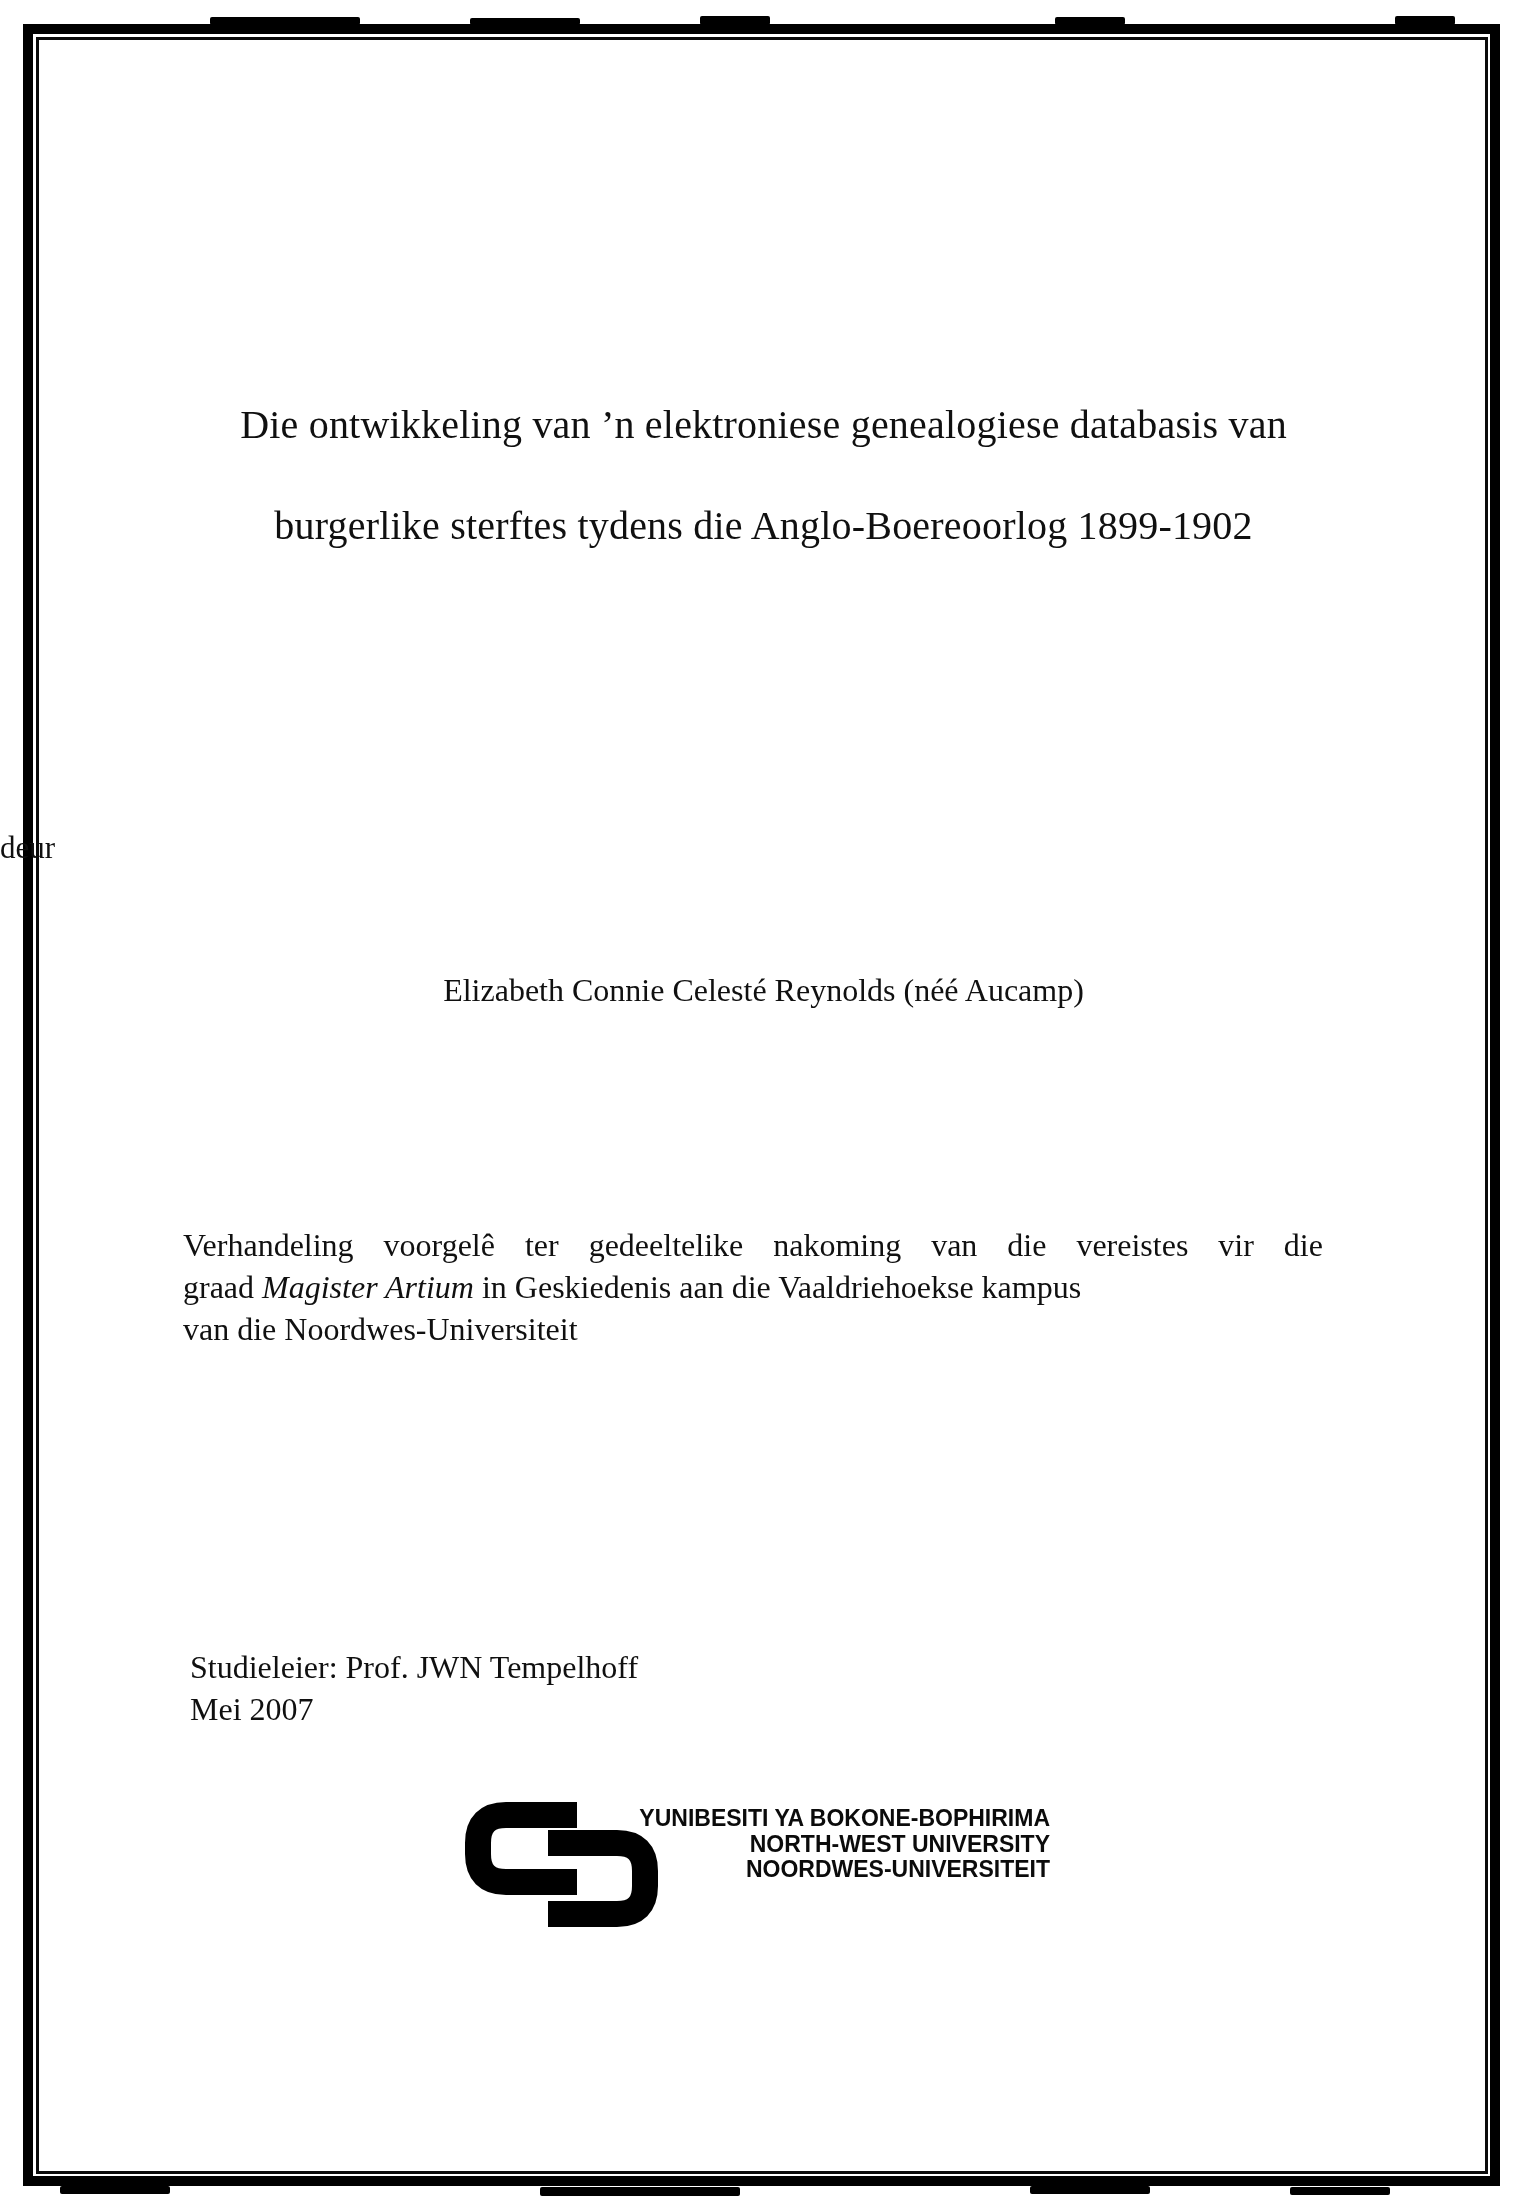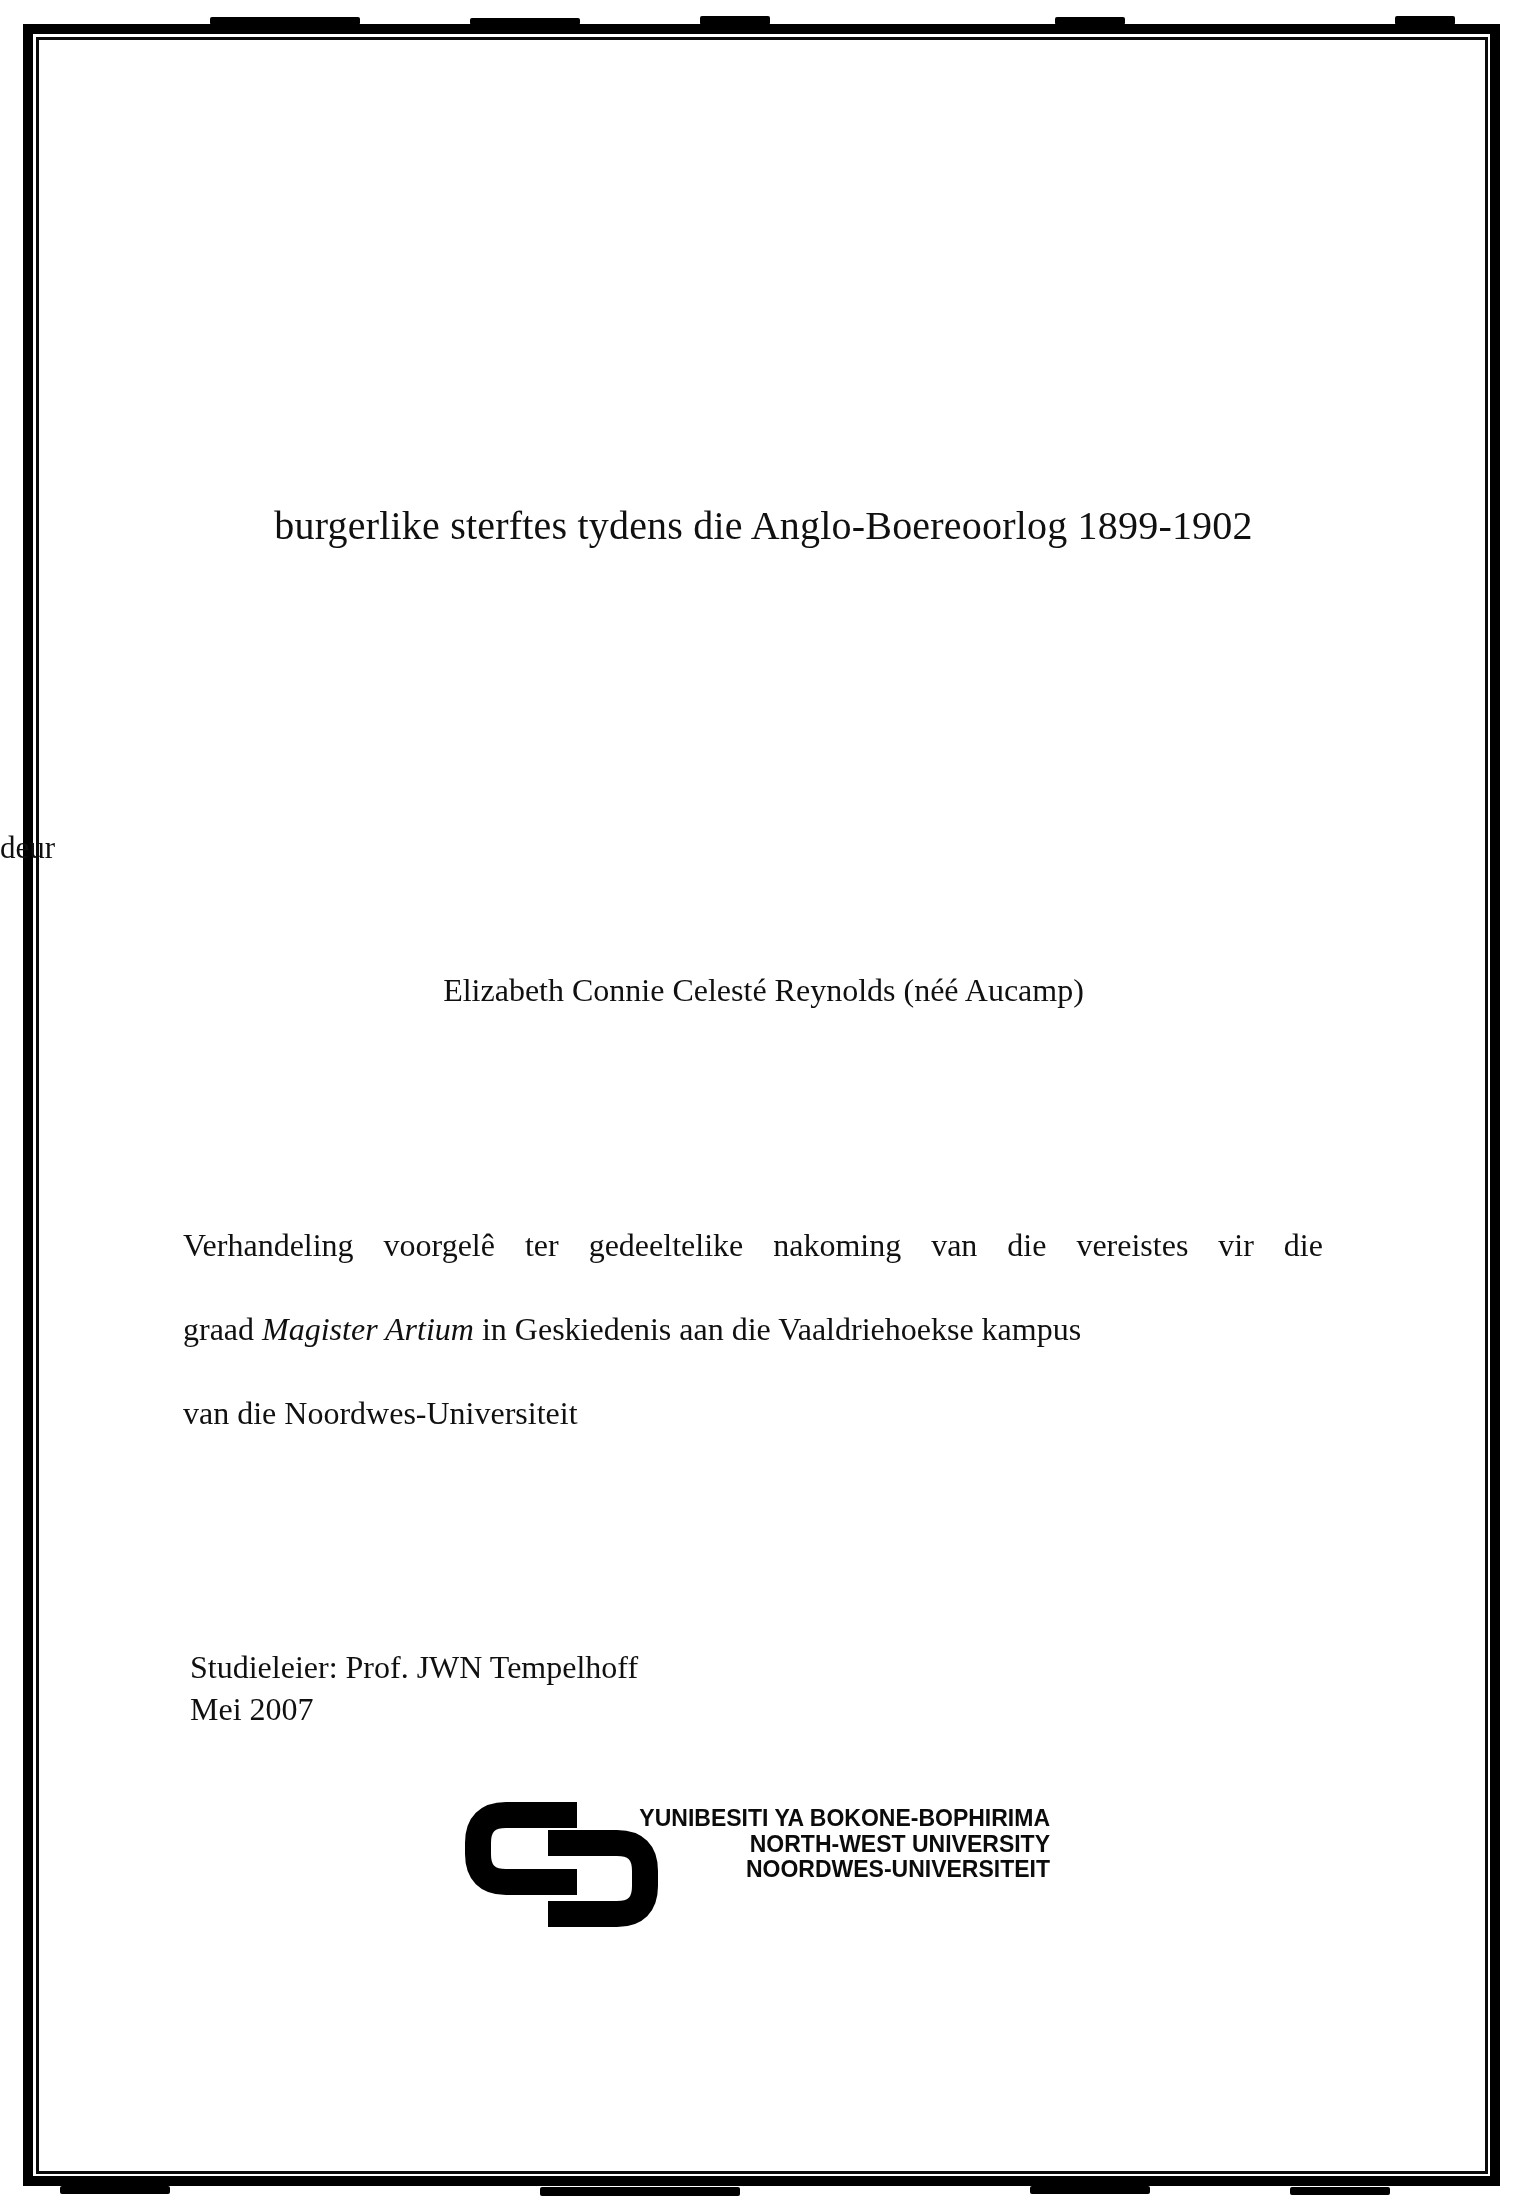--- a/index.html
+++ b/index.html
@@ -63,21 +63,21 @@
     line-height: 42px;
   }
   .statement .just {
     text-align: justify;
     text-align-last: justify;
     white-space: nowrap;
     display: flex;
     justify-content: space-between;
   }
   .statement .just span { flex: none; }
-  .st-line { white-space: nowrap; margin-top: 42px; }
+  .st-line { white-space: nowrap; }
   .it { font-style: italic; }
   .supervisor {
     position: absolute;
     left: 190px; top: 1646px;
     font-size: 32px;
     line-height: 42px;
     white-space: nowrap;
   }
   .logo-mark {
     position: absolute;
@@ -107,20 +107,21 @@
   <div class="smudge" style="left:1055px; top:17px; width:70px; height:8px;"></div>
   <div class="smudge" style="left:1395px; top:16px; width:60px; height:9px;"></div>
   <div class="smudge" style="left:60px; top:2186px; width:110px; height:8px;"></div>
   <div class="smudge" style="left:540px; top:2187px; width:200px; height:9px;"></div>
   <div class="smudge" style="left:1030px; top:2186px; width:120px; height:8px;"></div>
   <div class="smudge" style="left:1290px; top:2187px; width:100px; height:8px;"></div>
 
   <div class="frame-outer"></div>
   <div class="frame-inner"></div>
 
+  <div class="title-line title-l1">Die ontwikkeling van ’n elektroniese genealogiese databasis van</div>
   <div class="title-line title-l2">burgerlike sterftes tydens die Anglo-Boereoorlog 1899-1902</div>
 
   <div class="byline">deur</div>
 
   <div class="author">Elizabeth Connie Celesté Reynolds (néé Aucamp)</div>
 
   <div class="statement">
     <div class="just" id="st-line1">
         <span>Verhandeling</span>
         <span>voorgelê</span>

